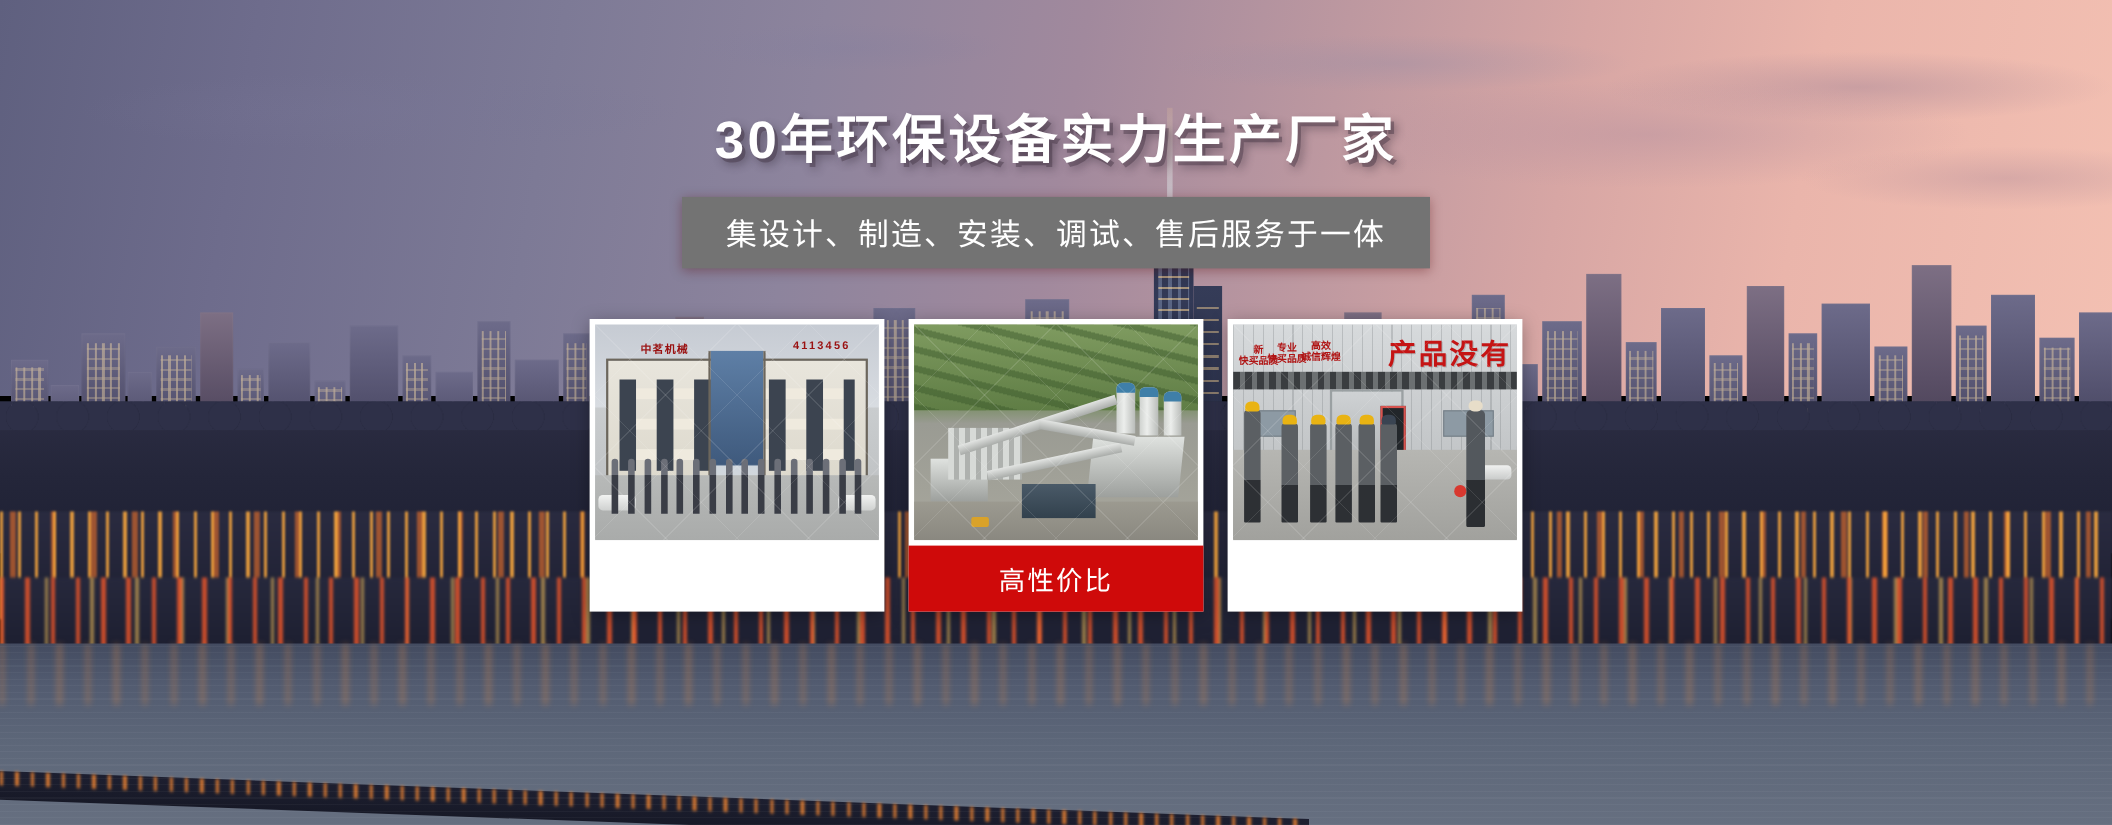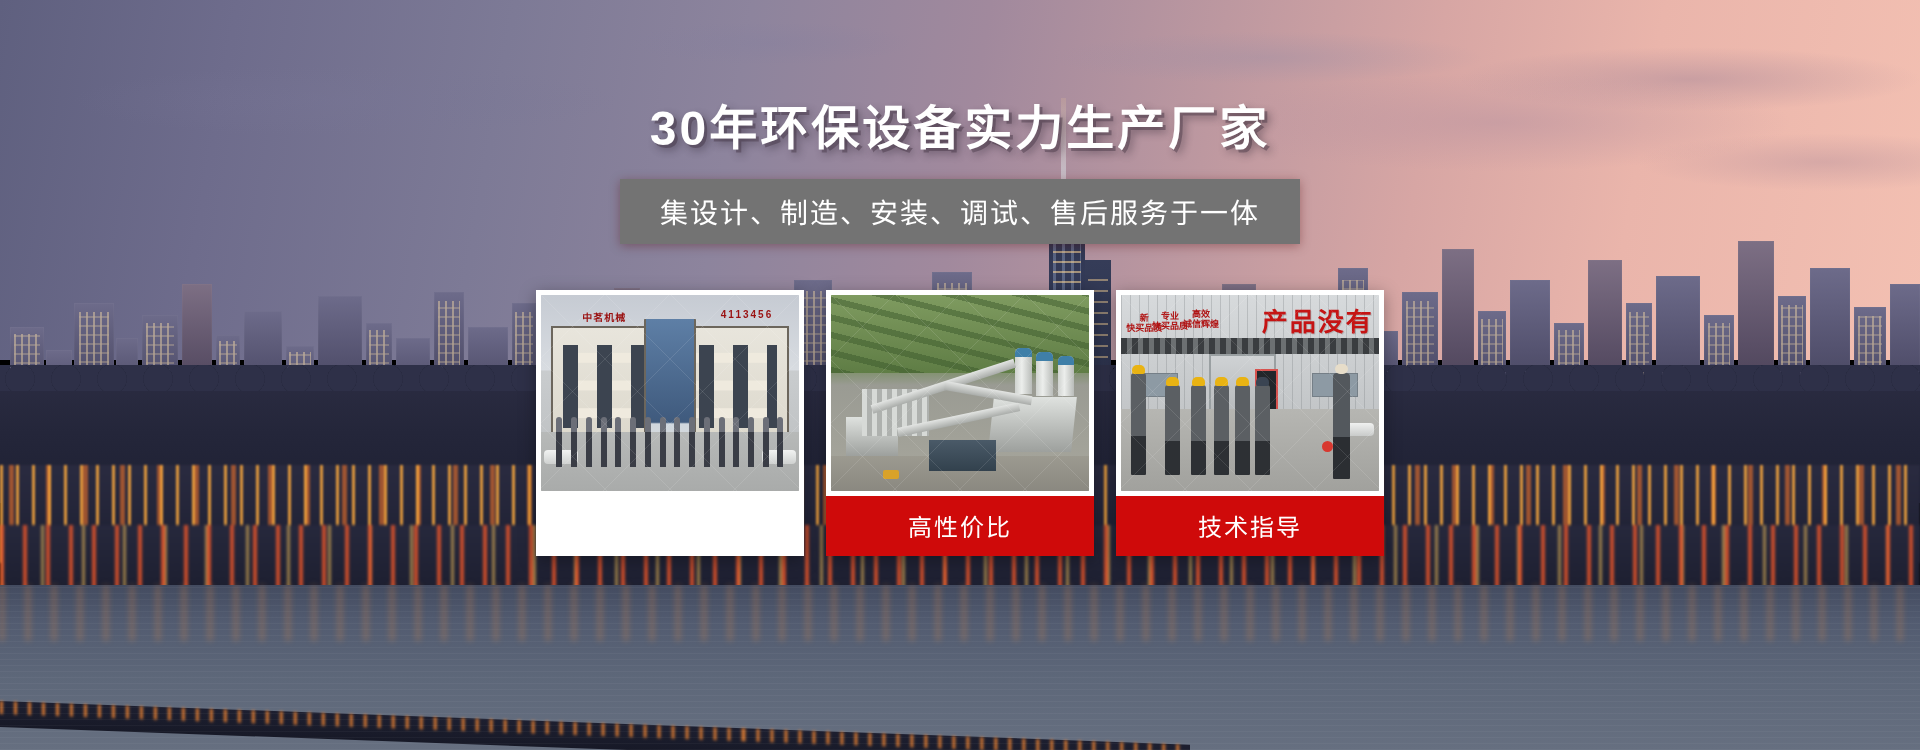--- a/index.html
+++ b/index.html
@@ -519,18 +519,17 @@
           <div class="car4"></div>
           <div class="wk k1"></div>
           <div class="wk k2"></div>
           <div class="wk k3"></div>
           <div class="wk k4"></div>
           <div class="wk k5"></div>
           <div class="wk k6"></div>
           <div class="boss"></div>
           <div class="helmet"></div>
         </div>
-        <div class="cap">技术指导</div>
       </div>
 
     </div>
   </div>
 </div>
 
 </body></html>

